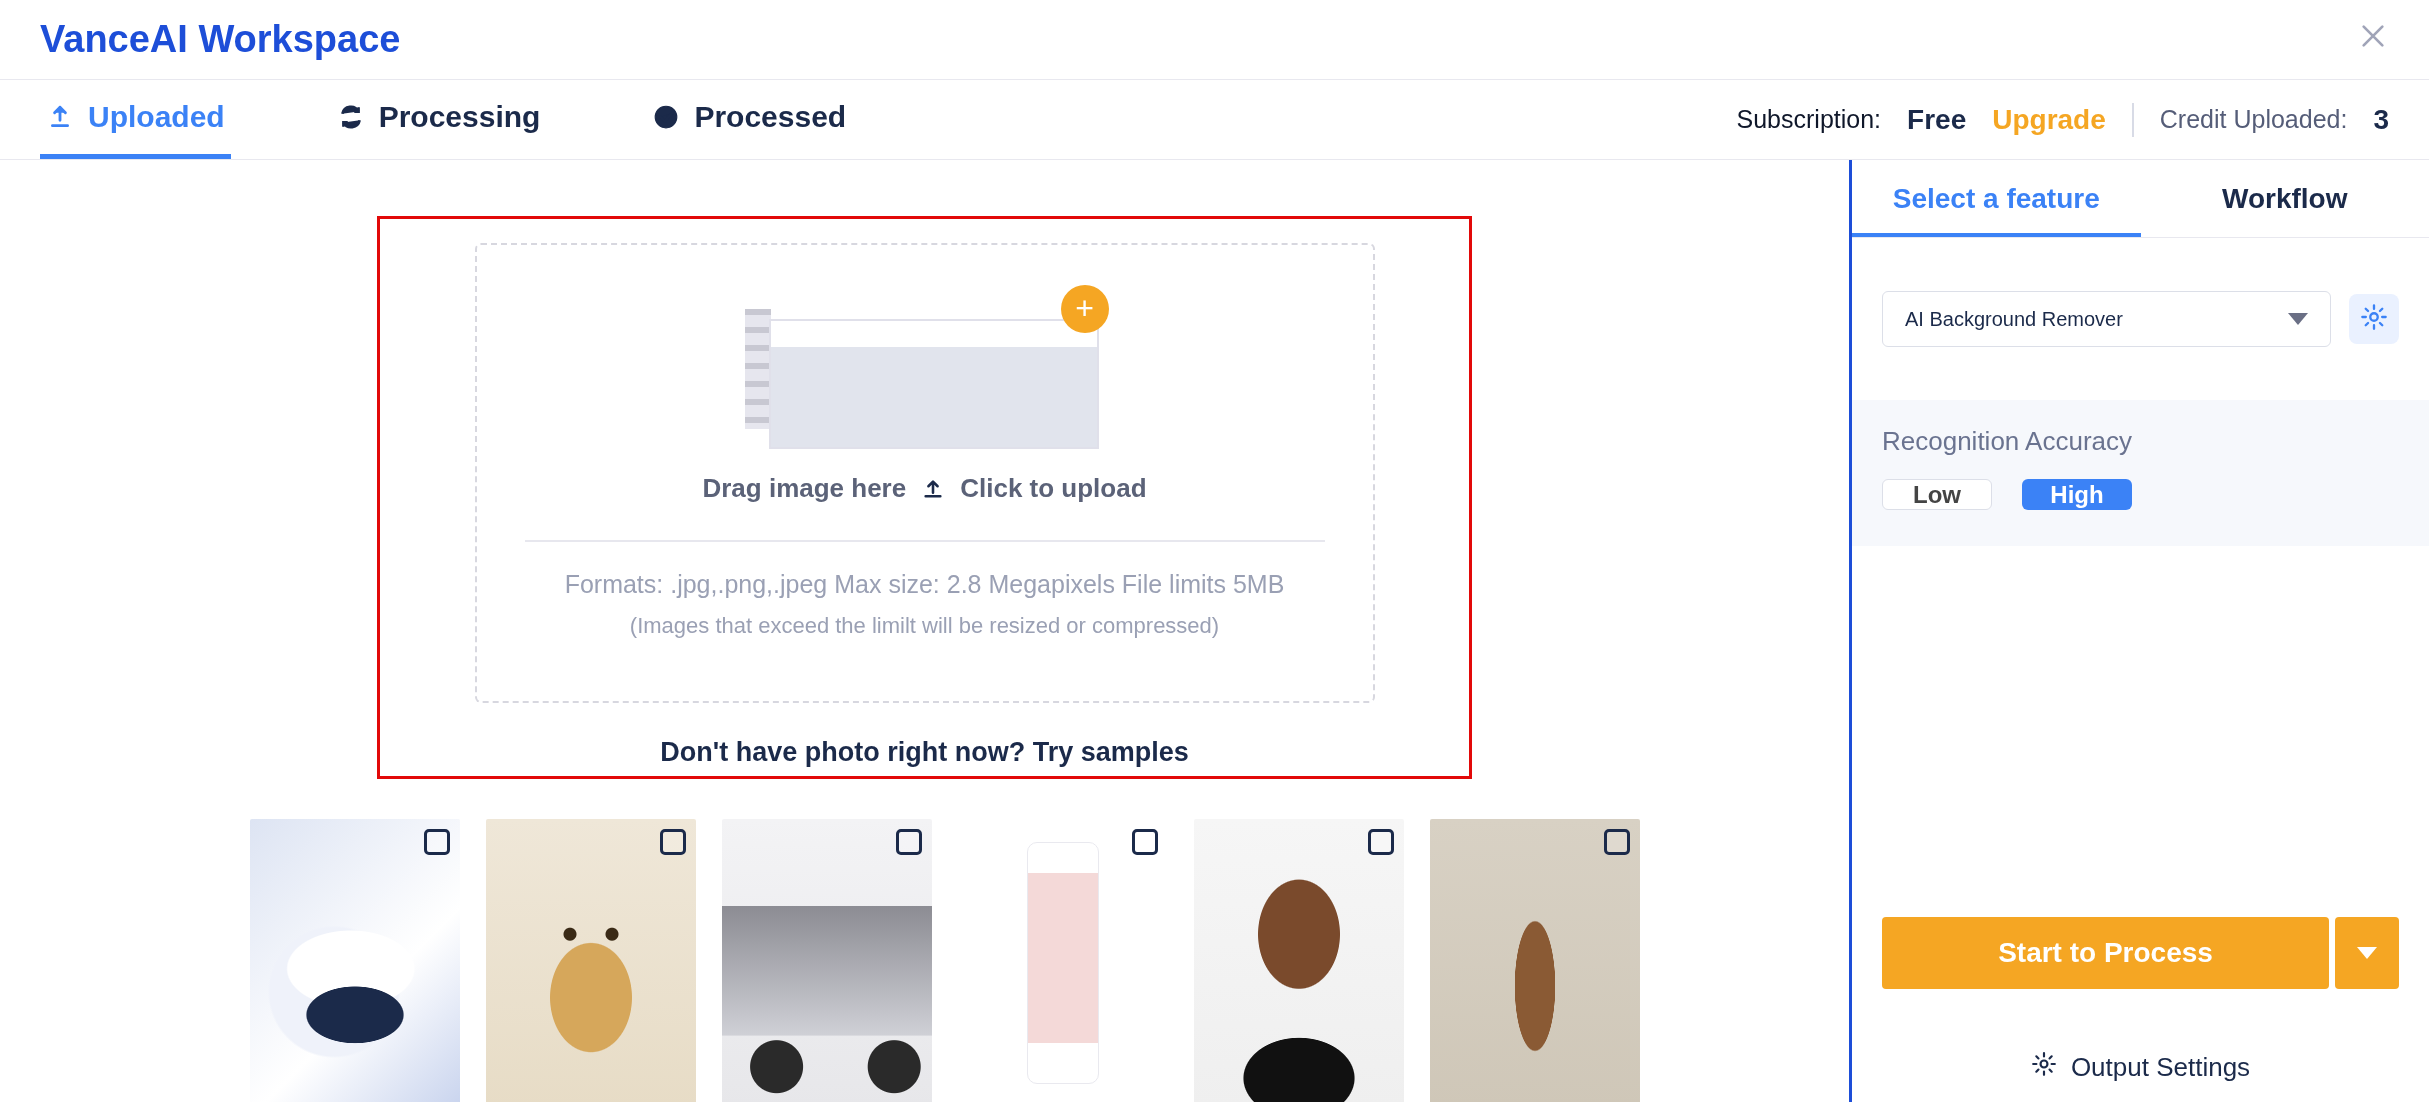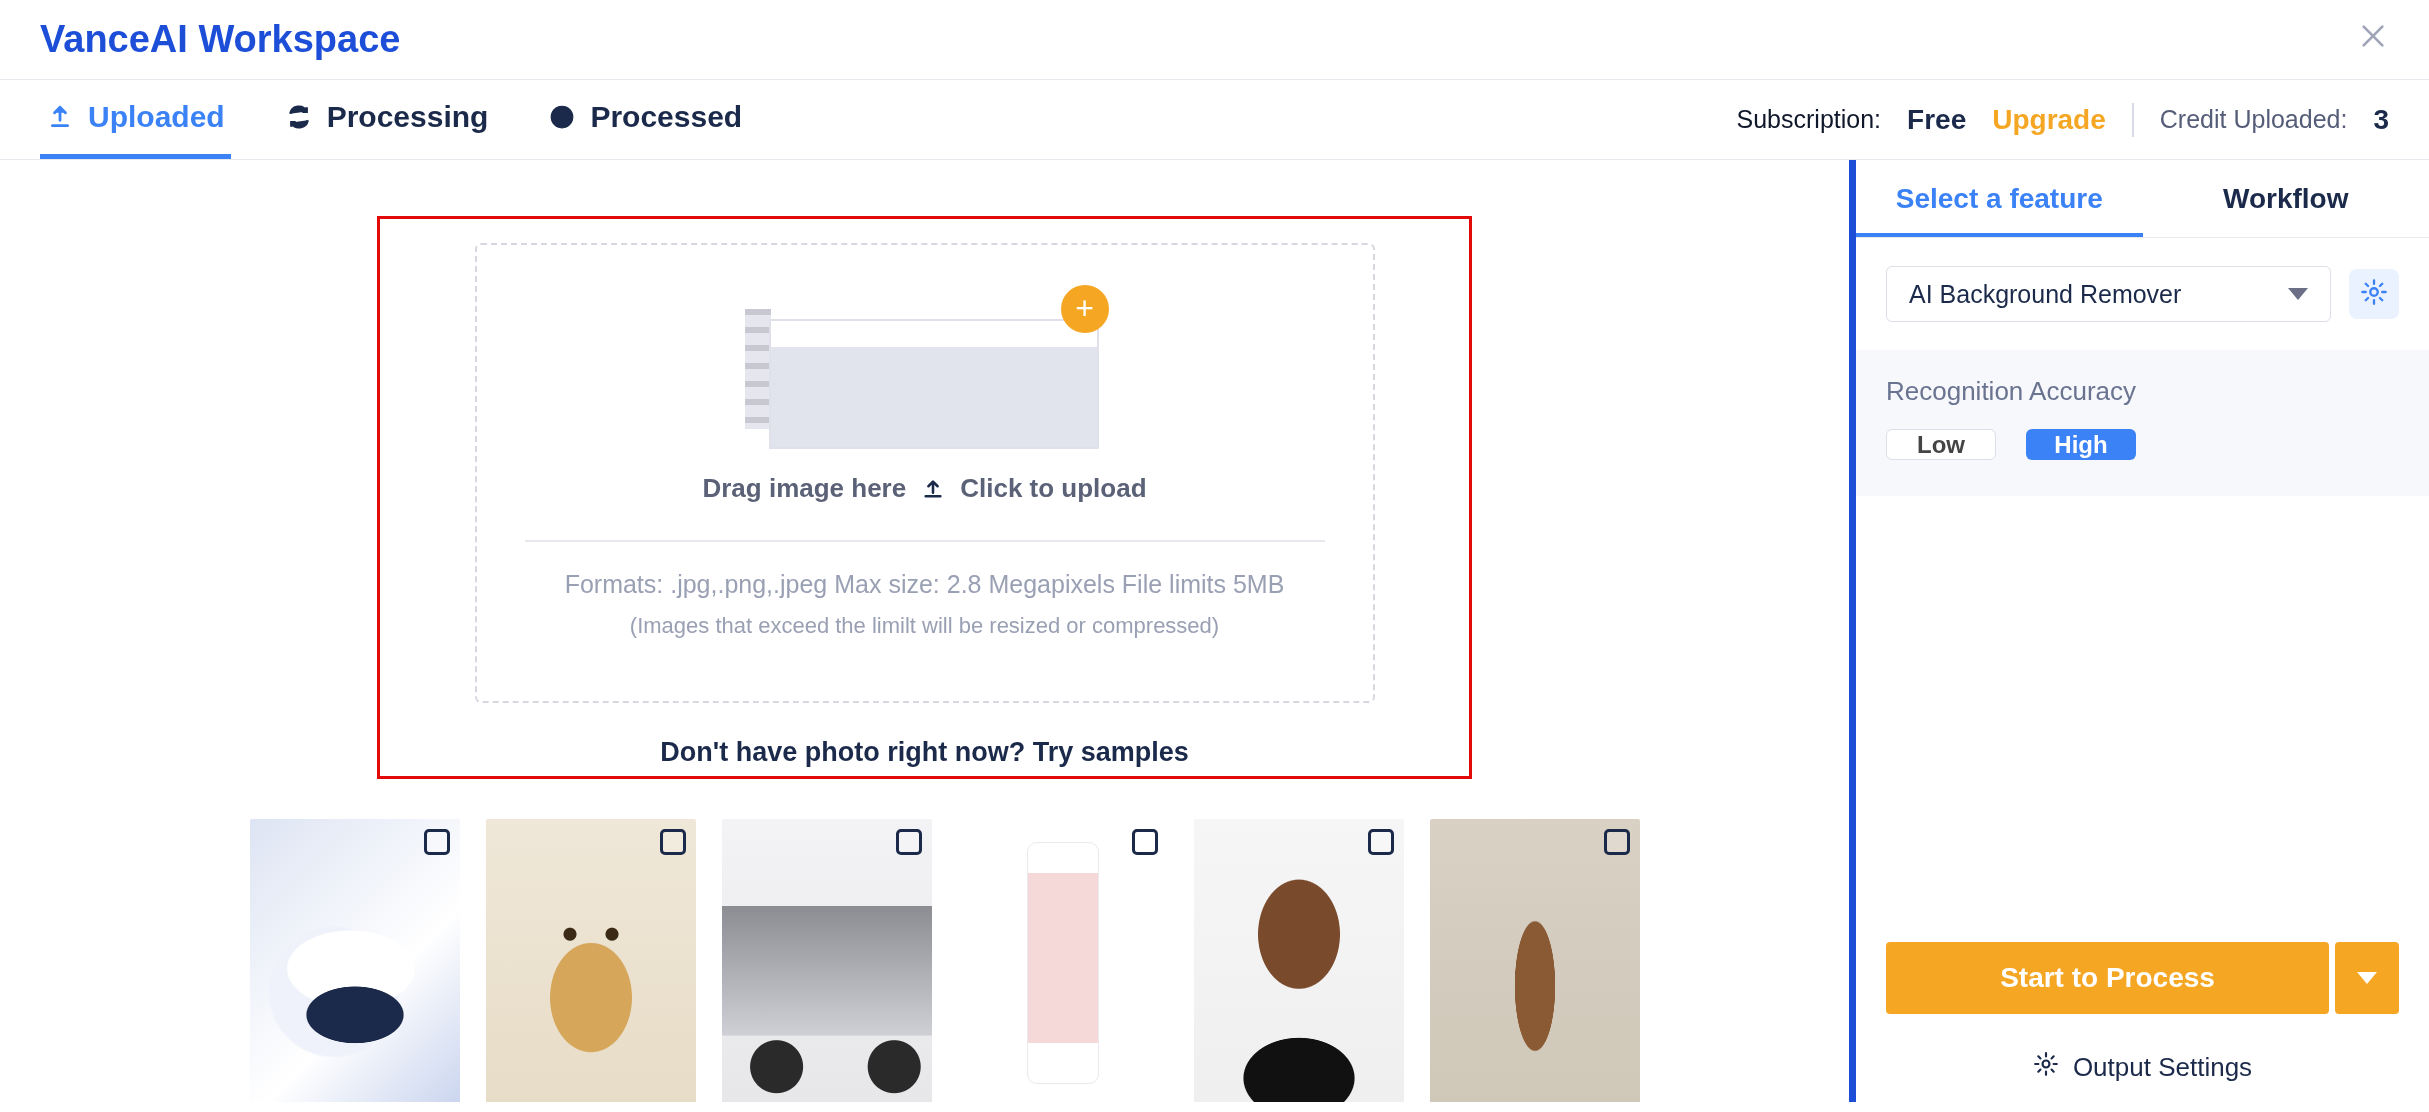--- a/index.html
+++ b/index.html
@@ -15,21 +15,21 @@
   .titlebar h1 { font-size: 38px; font-weight: 700; color: #1d4ed8; }
   .close-x { font-size: 36px; color: #a0a4b8; cursor: pointer; }
 
   
   .tabbar {
     display: flex; align-items: center; justify-content: space-between;
     padding: 0 40px;
     height: 80px;
     border-bottom: 1px solid #e8e8ef;
   }
-  .tabbar-left { display: flex; align-items: center; gap: 48px; height: 100%; }
+  .tabbar-left { display: flex; align-items: center; gap: 100px; height: 100%; }
   .tab {
     display: flex; align-items: center; gap: 14px;
     font-size: 30px; font-weight: 600; color: #1b2a4a;
     height: 100%; cursor: pointer;
     border-bottom: 5px solid transparent; padding: 0 6px;
   }
   .tab.active { color: #3b82f6; border-bottom-color: #3b82f6; }
   .tab .icon { width: 28px; height: 28px; display: inline-flex; align-items: center; justify-content: center; }
   .tab.active .icon svg * { fill: #3b82f6; stroke: #3b82f6; }
   .tab .icon svg * { fill: #1b2a4a; stroke: #1b2a4a; }
@@ -38,21 +38,21 @@
   .subscription-label { color: #0f172a; font-size: 25px; }
   .subscription-value { font-weight: 700; font-size: 28px; }
   .upgrade { color: #f5a623; font-weight: 600; font-size: 28px; cursor: pointer; }
   .vdivider { width: 2px; height: 34px; background: #d8dbe6; }
   .credit-label { color: #555d78; font-size: 25px; }
   .credit-value { font-weight: 700; font-size: 28px; }
 
   
   .body-wrap { display: flex; height: calc(100% - 80px - 90px); }
   .main-col { flex: 1; position: relative; padding: 28px 40px 0 40px; overflow: hidden; }
-  .aside-col { width: 580px; border-left: 7px solid #1d4ed8; display: flex; flex-direction: column; }
+  .aside-col { width: 580px; border-left: 3px solid #1d4ed8; display: flex; flex-direction: column; gap: 25px; }
 
   
   .redbox {
     position: relative;
     margin: 28px auto 0 auto;
     width: 1095px;
     border: 3px solid #e20909;
     padding: 24px 0 8px 0;
     text-align: center;
   }
@@ -141,21 +141,21 @@
   .aside-tab {
     flex: 1; display: flex; align-items: center; justify-content: center;
     font-size: 28px; font-weight: 700; cursor: pointer;
   }
   .aside-tab.active { color: #3b82f6; box-shadow: inset 0 -4px 0 0 #3b82f6; }
 
   .feature-row { display: flex; align-items: center; gap: 18px; padding: 28px 30px; }
   .feature-select {
     flex: 1; height: 56px; border: 1px solid #dcdfe8; border-radius: 6px;
     display: flex; align-items: center; justify-content: space-between;
-    padding: 0 22px; font-size: 25px; color: #1b2a4a; cursor: pointer;
+    padding: 0 22px; font-size: 20px; color: #1b2a4a; cursor: pointer;
   }
   .caret { width: 0; height: 0; border-left: 10px solid transparent; border-right: 10px solid transparent; border-top: 12px solid #6a6f85; }
   .gear-btn {
     width: 50px; height: 50px; border-radius: 8px; background: #eaf1ff;
     display: flex; align-items: center; justify-content: center; cursor: pointer;
   }
 
   .recog-box {
     margin: 0 0 0 0; padding: 26px 30px 36px 30px; background: #f6f8fc;
   }

